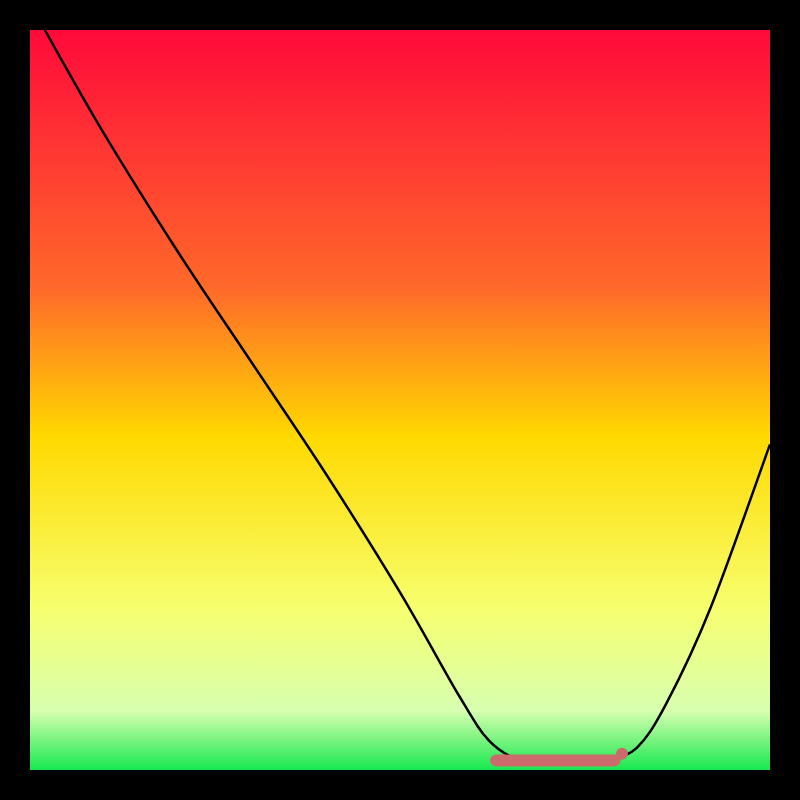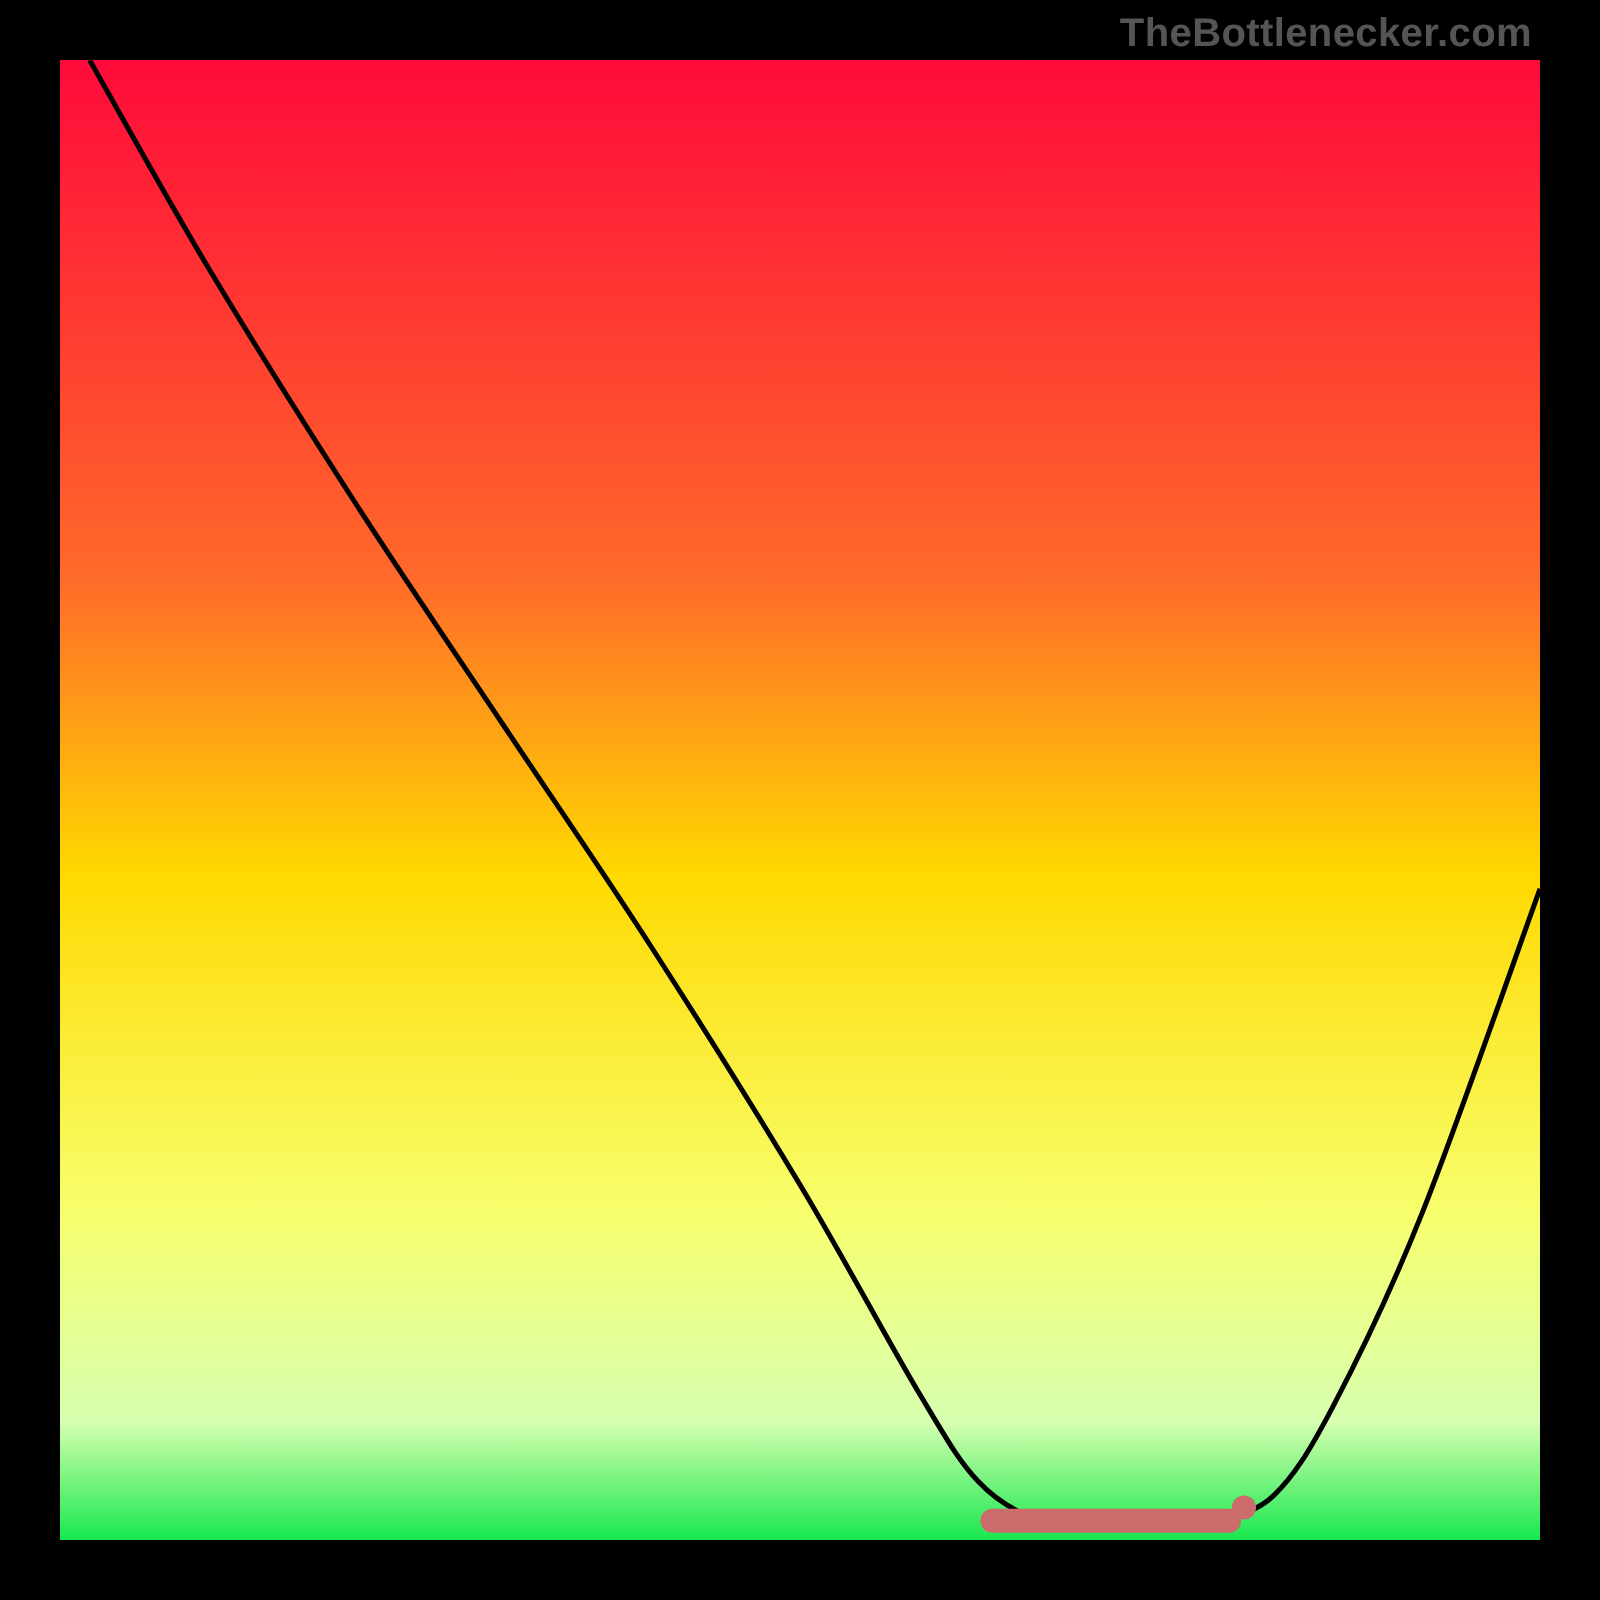--- a/index.html
+++ b/index.html
@@ -36,21 +36,20 @@
   }
   svg {
     display: block;
   }
 </style>
 </head>
 <body>
 
 <div class="frame">
 
-  <div class="attrib">TheBottlenecker.com</div>
 
   <div class="plot">
     <svg id="chart-svg" width="740" height="740" viewBox="0 0 740 740">
       <defs>
         <linearGradient id="bg-grad" x1="0" y1="0" x2="0" y2="1">
             <stop offset="0%" stop-color="#ff0a3a"></stop>
             <stop offset="35%" stop-color="#ff6a2a"></stop>
             <stop offset="55%" stop-color="#ffd900"></stop>
             <stop offset="78%" stop-color="#f7ff6e"></stop>
             <stop offset="92%" stop-color="#d7ffb0"></stop>

